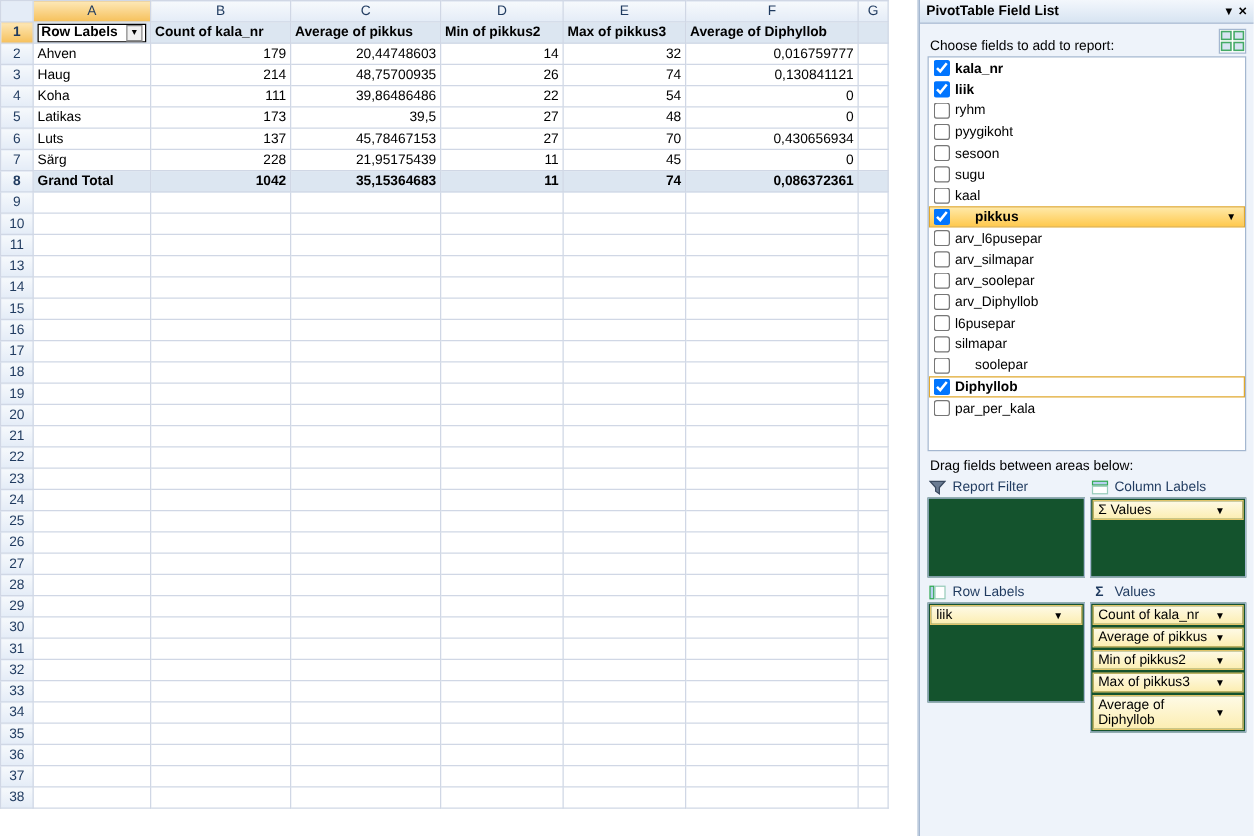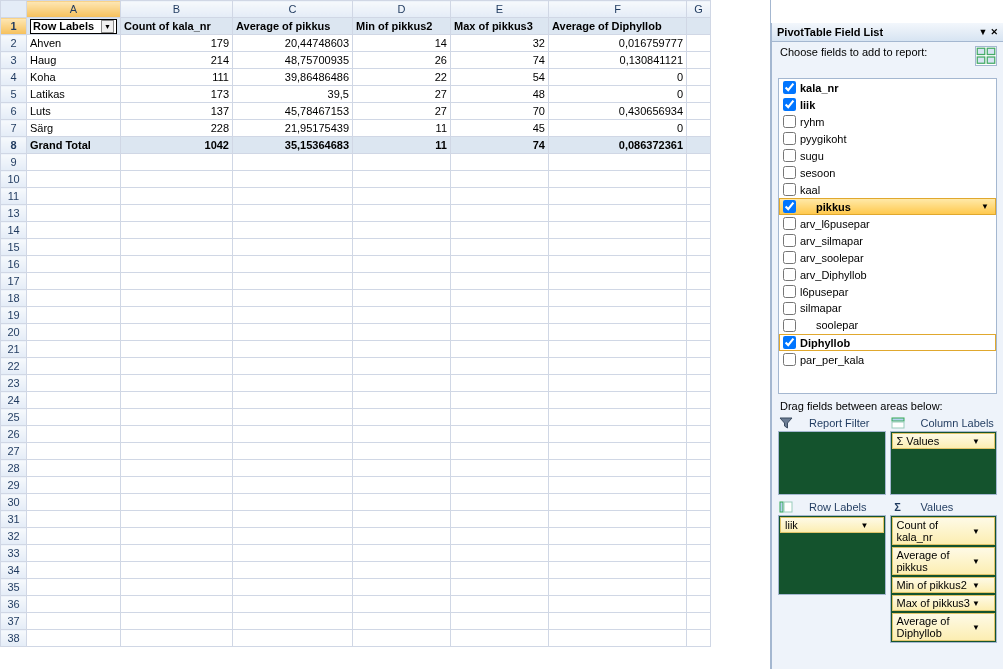--- a/index.html
+++ b/index.html
@@ -48,26 +48,25 @@
     display:flex; align-items:center; justify-content:center; font-size:7px;
   }
   .total-row td { background:#dce6f1; font-weight:bold;}
   .data-row .colA { text-align:left; }
   
   th.colA-h { background: linear-gradient(#fde7b5,#f6c05a); }
   td.rowhdr.r1 { background: linear-gradient(#fde7b5,#f6c05a); }
 
   
   .panel {
-    width: 232px;
+    width: 268px;
     background: #eef3fa;
     border-left: 1px solid #a4b7d0;
     display: flex; flex-direction: column;
     font-size: 11px;
-    margin-top: 23px;
   }
   .panel-title {
     background: linear-gradient(#f3f7fc,#d7e4f2);
     border-bottom:1px solid #a4b7d0;
     padding:3px 5px;
     font-weight:bold;
     display:flex; align-items:center; justify-content:space-between;
   }
   .panel-title .win-btns { display:flex; gap:3px; }
   .panel-title .win-btn { font-size:9px; cursor:pointer;}
@@ -90,21 +89,21 @@
     border:1px solid #e0a82e;
     justify-content: space-between;
   }
   .field-row.highlight .dd { font-size:8px; padding:0 3px;}
   .field-row .lbl { flex:1; }
   .field-row input:checked + .lbl { font-weight:bold; }
 
   .drag-label { padding:6px 8px 3px 8px; }
   .areas { display:grid; grid-template-columns: 1fr 1fr; gap:4px; margin:0 6px 0 6px; }
   .area { display:flex; flex-direction:column; }
-  .area-hdr { display:flex; align-items:center; gap:16px; padding:2px 1px; color:#1f3a5f;}
+  .area-hdr { display:flex; align-items:center; gap:5px; padding:2px 1px; color:#1f3a5f;}
   .area-box {
     background:#14532d; border:1px solid #a4b7d0;
     min-height:64px; display:flex; flex-direction:column;
   }
   .area-box.tall { min-height:80px; }
   .chip {
     background: linear-gradient(#fefae6,#fceeb2);
     border:1px solid #e0c46a;
     margin:1px; padding:1px 14px 1px 4px;
     display:flex; align-items:center; justify-content:space-between;
@@ -512,21 +511,21 @@
 </div>
 
 <div class="panel">
   <div class="panel-title">
     <span>PivotTable Field List</span>
     <span class="win-btns">
       <span class="win-btn">▼</span>
       <span class="win-btn">✕</span>
     </span>
   </div>
-  <div style="display:flex;align-items:flex-start;justify-content:space-between;padding:4px 6px 12px 8px;">
+  <div style="display:flex;align-items:flex-end;justify-content:space-between;padding:4px 6px 2px 8px;">
     <span class="sect-label" style="padding:0">Choose fields to add to report:</span>
     <span class="tools-btn">
       <svg viewBox="0 0 16 14">
           <rect x="1" y="1" width="6" height="5" fill="#d7e4f2" stroke="#4a6"></rect>
           <rect x="9" y="1" width="6" height="5" fill="#d7e4f2" stroke="#4a6"></rect>
           <rect x="1" y="8" width="6" height="5" fill="#d7e4f2" stroke="#4a6"></rect>
           <rect x="9" y="8" width="6" height="5" fill="#d7e4f2" stroke="#4a6"></rect>
         </svg>
     </span>
   </div>
@@ -539,44 +538,44 @@
 
     </div>
       <div class="field-row">
       <span style="display:flex;align-items:center;gap:4px;">
         <input type="checkbox" checked="" style="">
         <span class="lbl">liik</span>
       </span>
 
     </div>
       <div class="field-row">
-      <span style="display:flex;align-items:center;gap:4px;">
+      <span style="display:flex;align-items:flex-start;gap:4px;">
         <input type="checkbox" style="">
         <span class="lbl">ryhm</span>
       </span>
 
     </div>
       <div class="field-row">
       <span style="display:flex;align-items:center;gap:4px;">
         <input type="checkbox" style="">
         <span class="lbl">pyygikoht</span>
       </span>
 
     </div>
       <div class="field-row">
       <span style="display:flex;align-items:center;gap:4px;">
         <input type="checkbox" style="">
+        <span class="lbl">sesoon</span>
+      </span>
+
+    </div>
+      <div class="field-row">
+      <span style="display:flex;align-items:center;gap:4px;">
+        <input type="checkbox" style="">
         <span class="lbl">sugu</span>
-      </span>
-
-    </div>
-      <div class="field-row">
-      <span style="display:flex;align-items:center;gap:4px;">
-        <input type="checkbox" style="">
-        <span class="lbl">sesoon</span>
       </span>
 
     </div>
       <div class="field-row">
       <span style="display:flex;align-items:center;gap:4px;">
         <input type="checkbox" style="">
         <span class="lbl">kaal</span>
       </span>
 
     </div>

